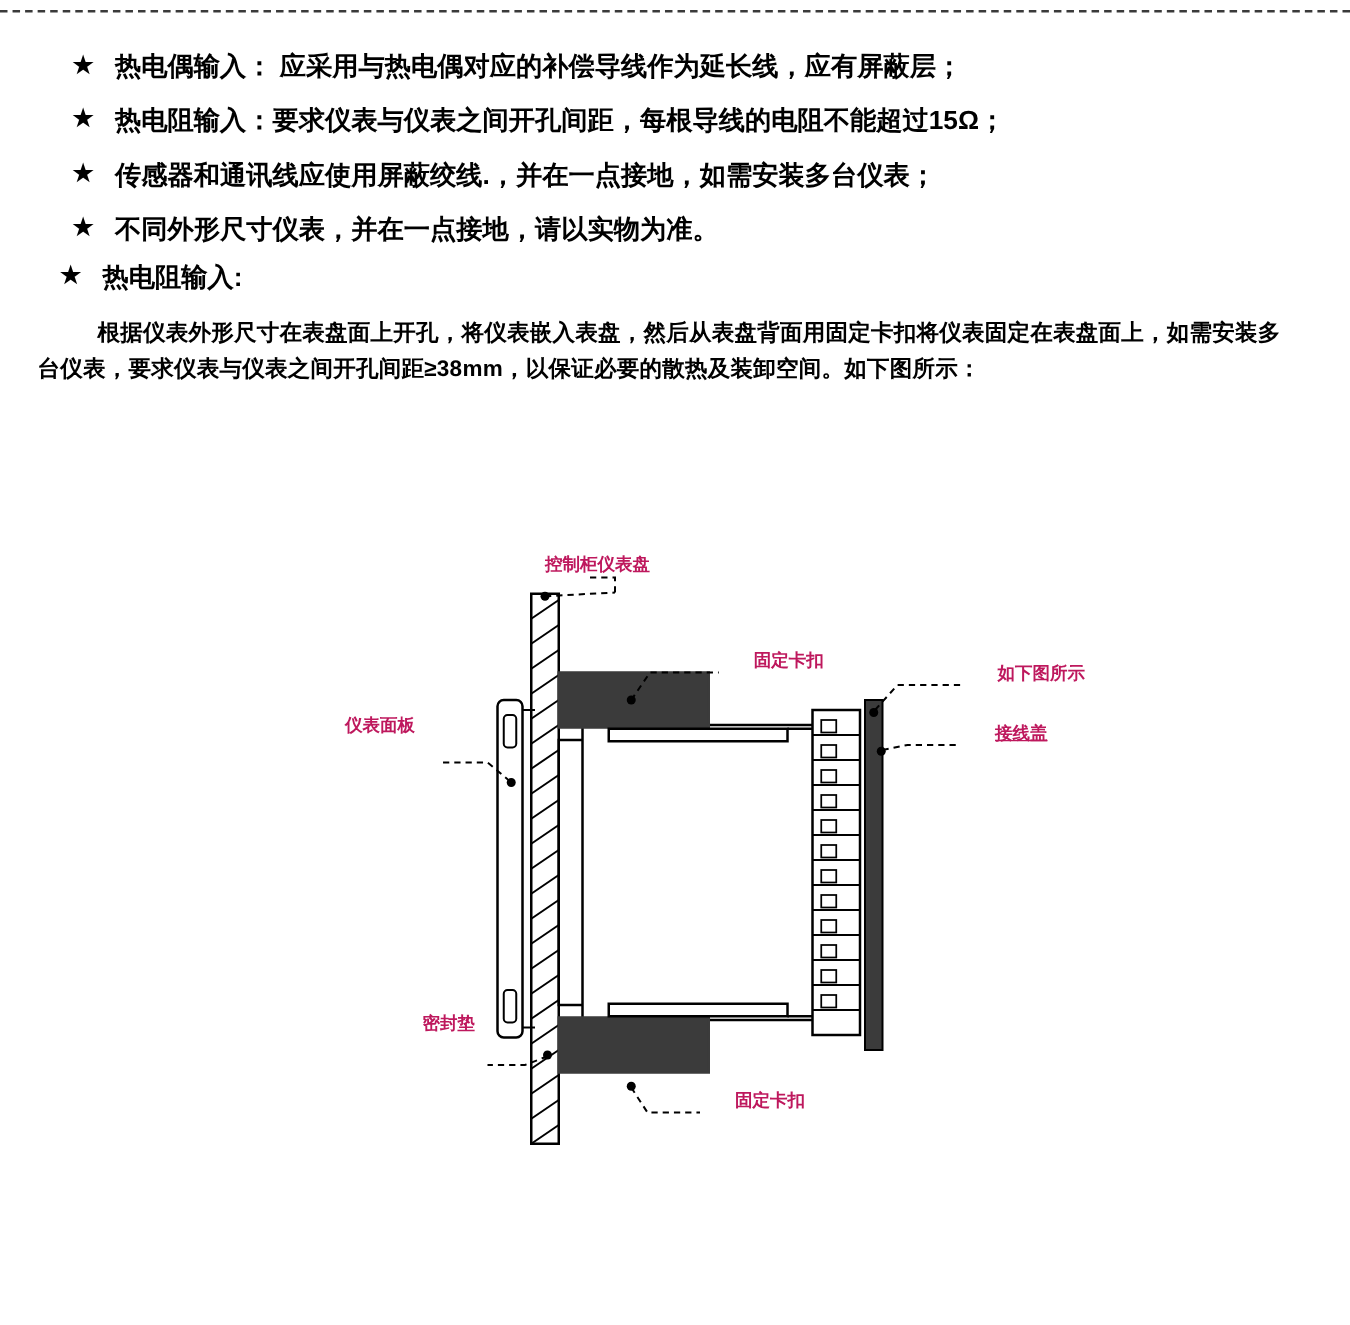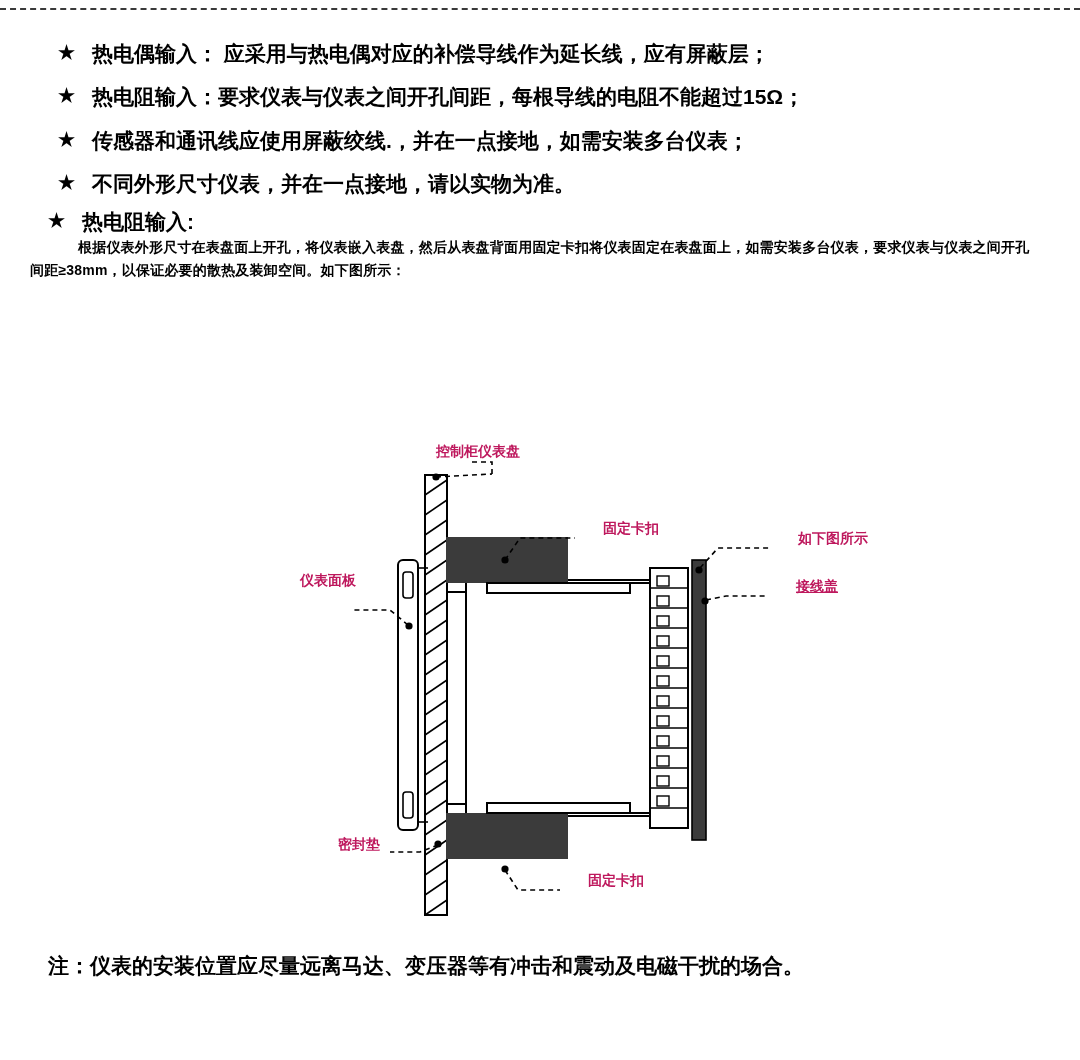--- a/index.html
+++ b/index.html
@@ -57,24 +57,24 @@
     top: 208px;
     left: 48px;
     display: flex;
     align-items: flex-start;
     font-size: 21px;
     font-weight: bold;
   }
   .section-head .bullet-star { width: 34px; }
   .para {
     position: absolute;
-    top: 236px;
+    top: 252px;
     left: 30px;
     width: 1010px;
-    font-size: 14px;
+    font-size: 18px;
     font-weight: bold;
     line-height: 1.62;
     text-indent: 48px;
     letter-spacing: 0.2px;
   }
   .figure {
     position: absolute;
     top: 420px;
     left: 0px;
     width: 1080px;
@@ -225,21 +225,20 @@
         <circle cx="705" cy="181" r="3.6" fill="#000" stroke="none"></circle>
         <circle cx="438" cy="424" r="3.6" fill="#000" stroke="none"></circle>
         <circle cx="505" cy="449" r="3.6" fill="#000" stroke="none"></circle>
         <line x1="436" y1="57" x2="492" y2="54" stroke="#000" stroke-width="1.6" stroke-dasharray="5,4"></line>
       </g>
     </svg>
 
     <span class="lbl" style="left:436px; top:23px;">控制柜仪表盘</span>
     <span class="lbl" style="left:603px; top:100px;">固定卡扣</span>
     <span class="lbl" style="left:798px; top:110px;">如下图所示</span>
-    <span class="lbl" style="left:300px; top:152px;font-family:Liberation Serif, serif;">仪表面板</span>
+    <span class="lbl" style="left:276px; top:152px;font-family:Liberation Serif, serif;">仪表面板</span>
     <span class="lbl" style="left:796px; top:158px;text-decoration:underline;">接线盖</span>
-    <span class="lbl" style="left:338px; top:416px;">密封垫</span>
+    <span class="lbl" style="left:338px; top:390px;">密封垫</span>
     <span class="lbl" style="left:588px; top:452px;">固定卡扣</span>
   </div>
 
-  <div class="note">注：仪表的安装位置应尽量远离马达、变压器等有冲击和震动及电磁干扰的场合。</div>
 
 </div>
 
 </body></html>

